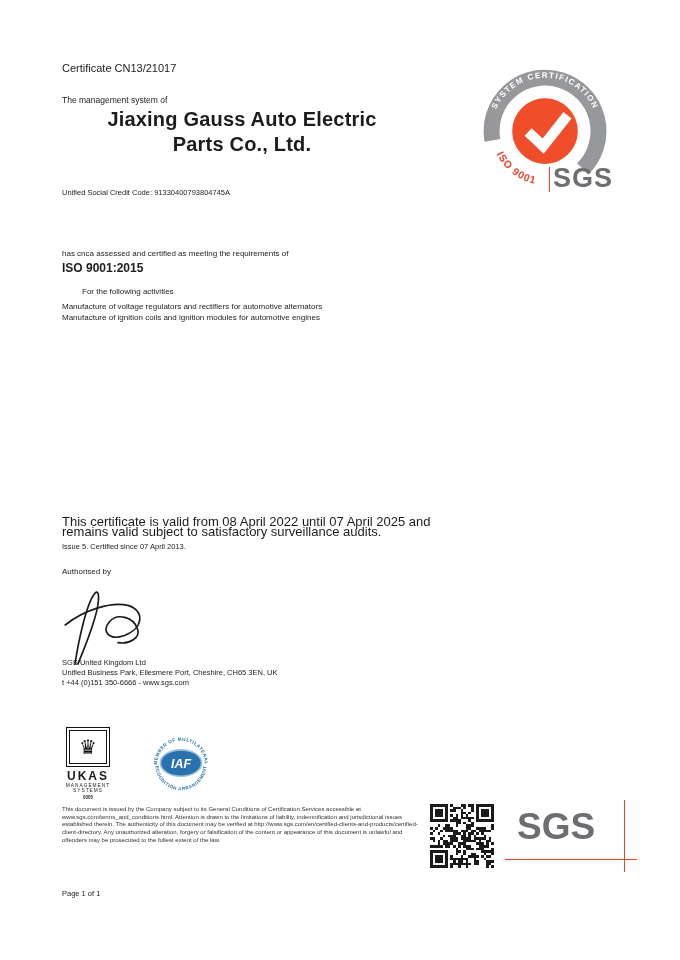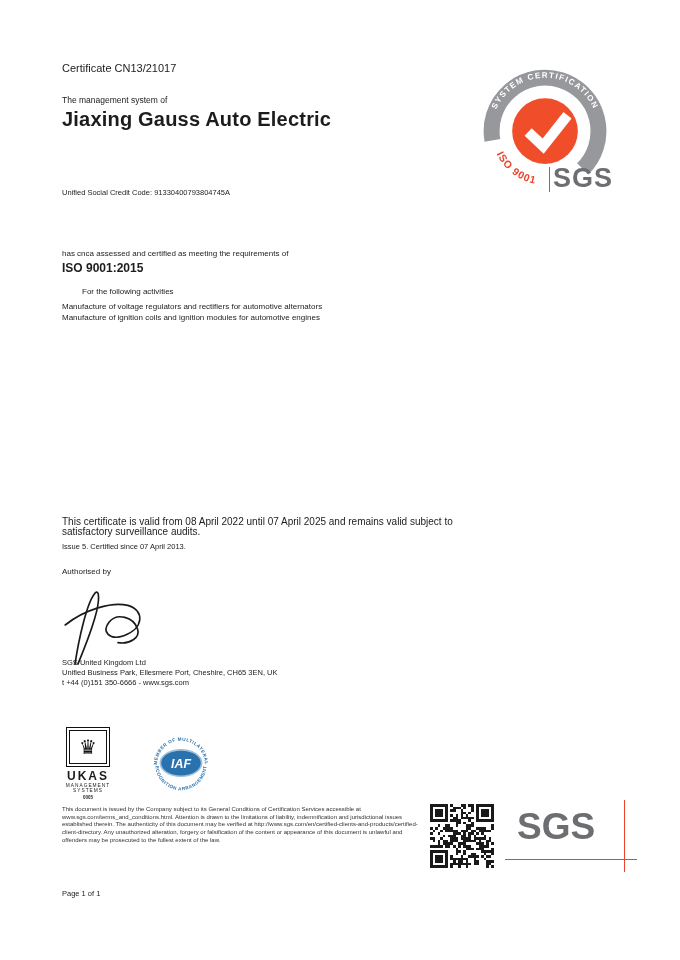--- a/index.html
+++ b/index.html
@@ -6,27 +6,27 @@
   html,body { background:#e9e9e9; }
   .page {
     position:relative; width:680px; height:960px; margin:0 auto;
     background:#ffffff; overflow:hidden;
     font-family:"Liberation Sans", sans-serif; color:#1c1c1c;
   }
   .abs { position:absolute; }
 
   .cert-no   { left:62px; top:62px;  font-size:11px; }
   .intro     { left:62px; top:95px;  font-size:8.5px; }
-  .company   { left:62px; top:107px; font-size:20px; font-weight:bold; line-height:25px; width:360px; letter-spacing:.2px;}
+  .company   { left:62px; top:107px; font-size:20px; font-weight:bold; line-height:25px; width:360px; letter-spacing:.2px;text-align:center;}
   .details   { left:62px; top:188px; font-size:7.5px; line-height:10px; width:420px; }
   .assessed  { left:62px; top:249px; font-size:8px; }
   .standard  { left:62px; top:261px; font-size:12px; font-weight:bold; }
   .act-intro { left:62px; top:287px; font-size:8px;padding-left:20px; }
   .acts      { left:62px; top:301px; font-size:8px; line-height:11px; width:420px; }
-  .validity  { left:62px; top:517px; font-size:10px; line-height:10px; width:400px; }
+  .validity  { left:62px; top:517px; font-size:13px; line-height:10px; width:400px; }
   .issue     { left:62px; top:542px; font-size:7.5px; }
   .authby    { left:62px; top:567px; font-size:8px; }
   .signature { left:58px; top:580px; width:120px; height:88px; }
   .issuer    { left:62px; top:658px; font-size:7.5px; line-height:10px; width:440px; }
   .issuer .verif { margin-top:1px; }
   .legal     { left:62px; top:806px; font-size:6px; line-height:7.7px; width:362px; color:#333; }
   .pagenum   { left:62px; top:889px; font-size:7.5px; }
 
   .badge     { left:470px; top:58px; width:170px; height:160px; }
   .badge svg { display:block; }
@@ -72,20 +72,21 @@
       <path d="M 62,79 L 78,94 L 104,61" fill="none" stroke="#ffffff" stroke-width="11"></path>
     </svg>
   </div>
   <div class="abs badge-redline"></div>
   <div class="abs badge-sgs">SGS</div>
 
   <div class="abs intro">The management system of</div>
 
   <div class="abs company">
     <div>Jiaxing Gauss Auto Electric</div>
+    <div>Parts Co., Ltd.</div>
   </div>
 
   <div class="abs details">
     <div>Unified Social Credit Code: 91330400793804745A</div>
   </div>
 
   <div class="abs assessed">has cnca assessed and certified as meeting the requirements of</div>
   <div class="abs standard">ISO 9001:2015</div>
 
   <div class="abs act-intro">For the following activities</div>

